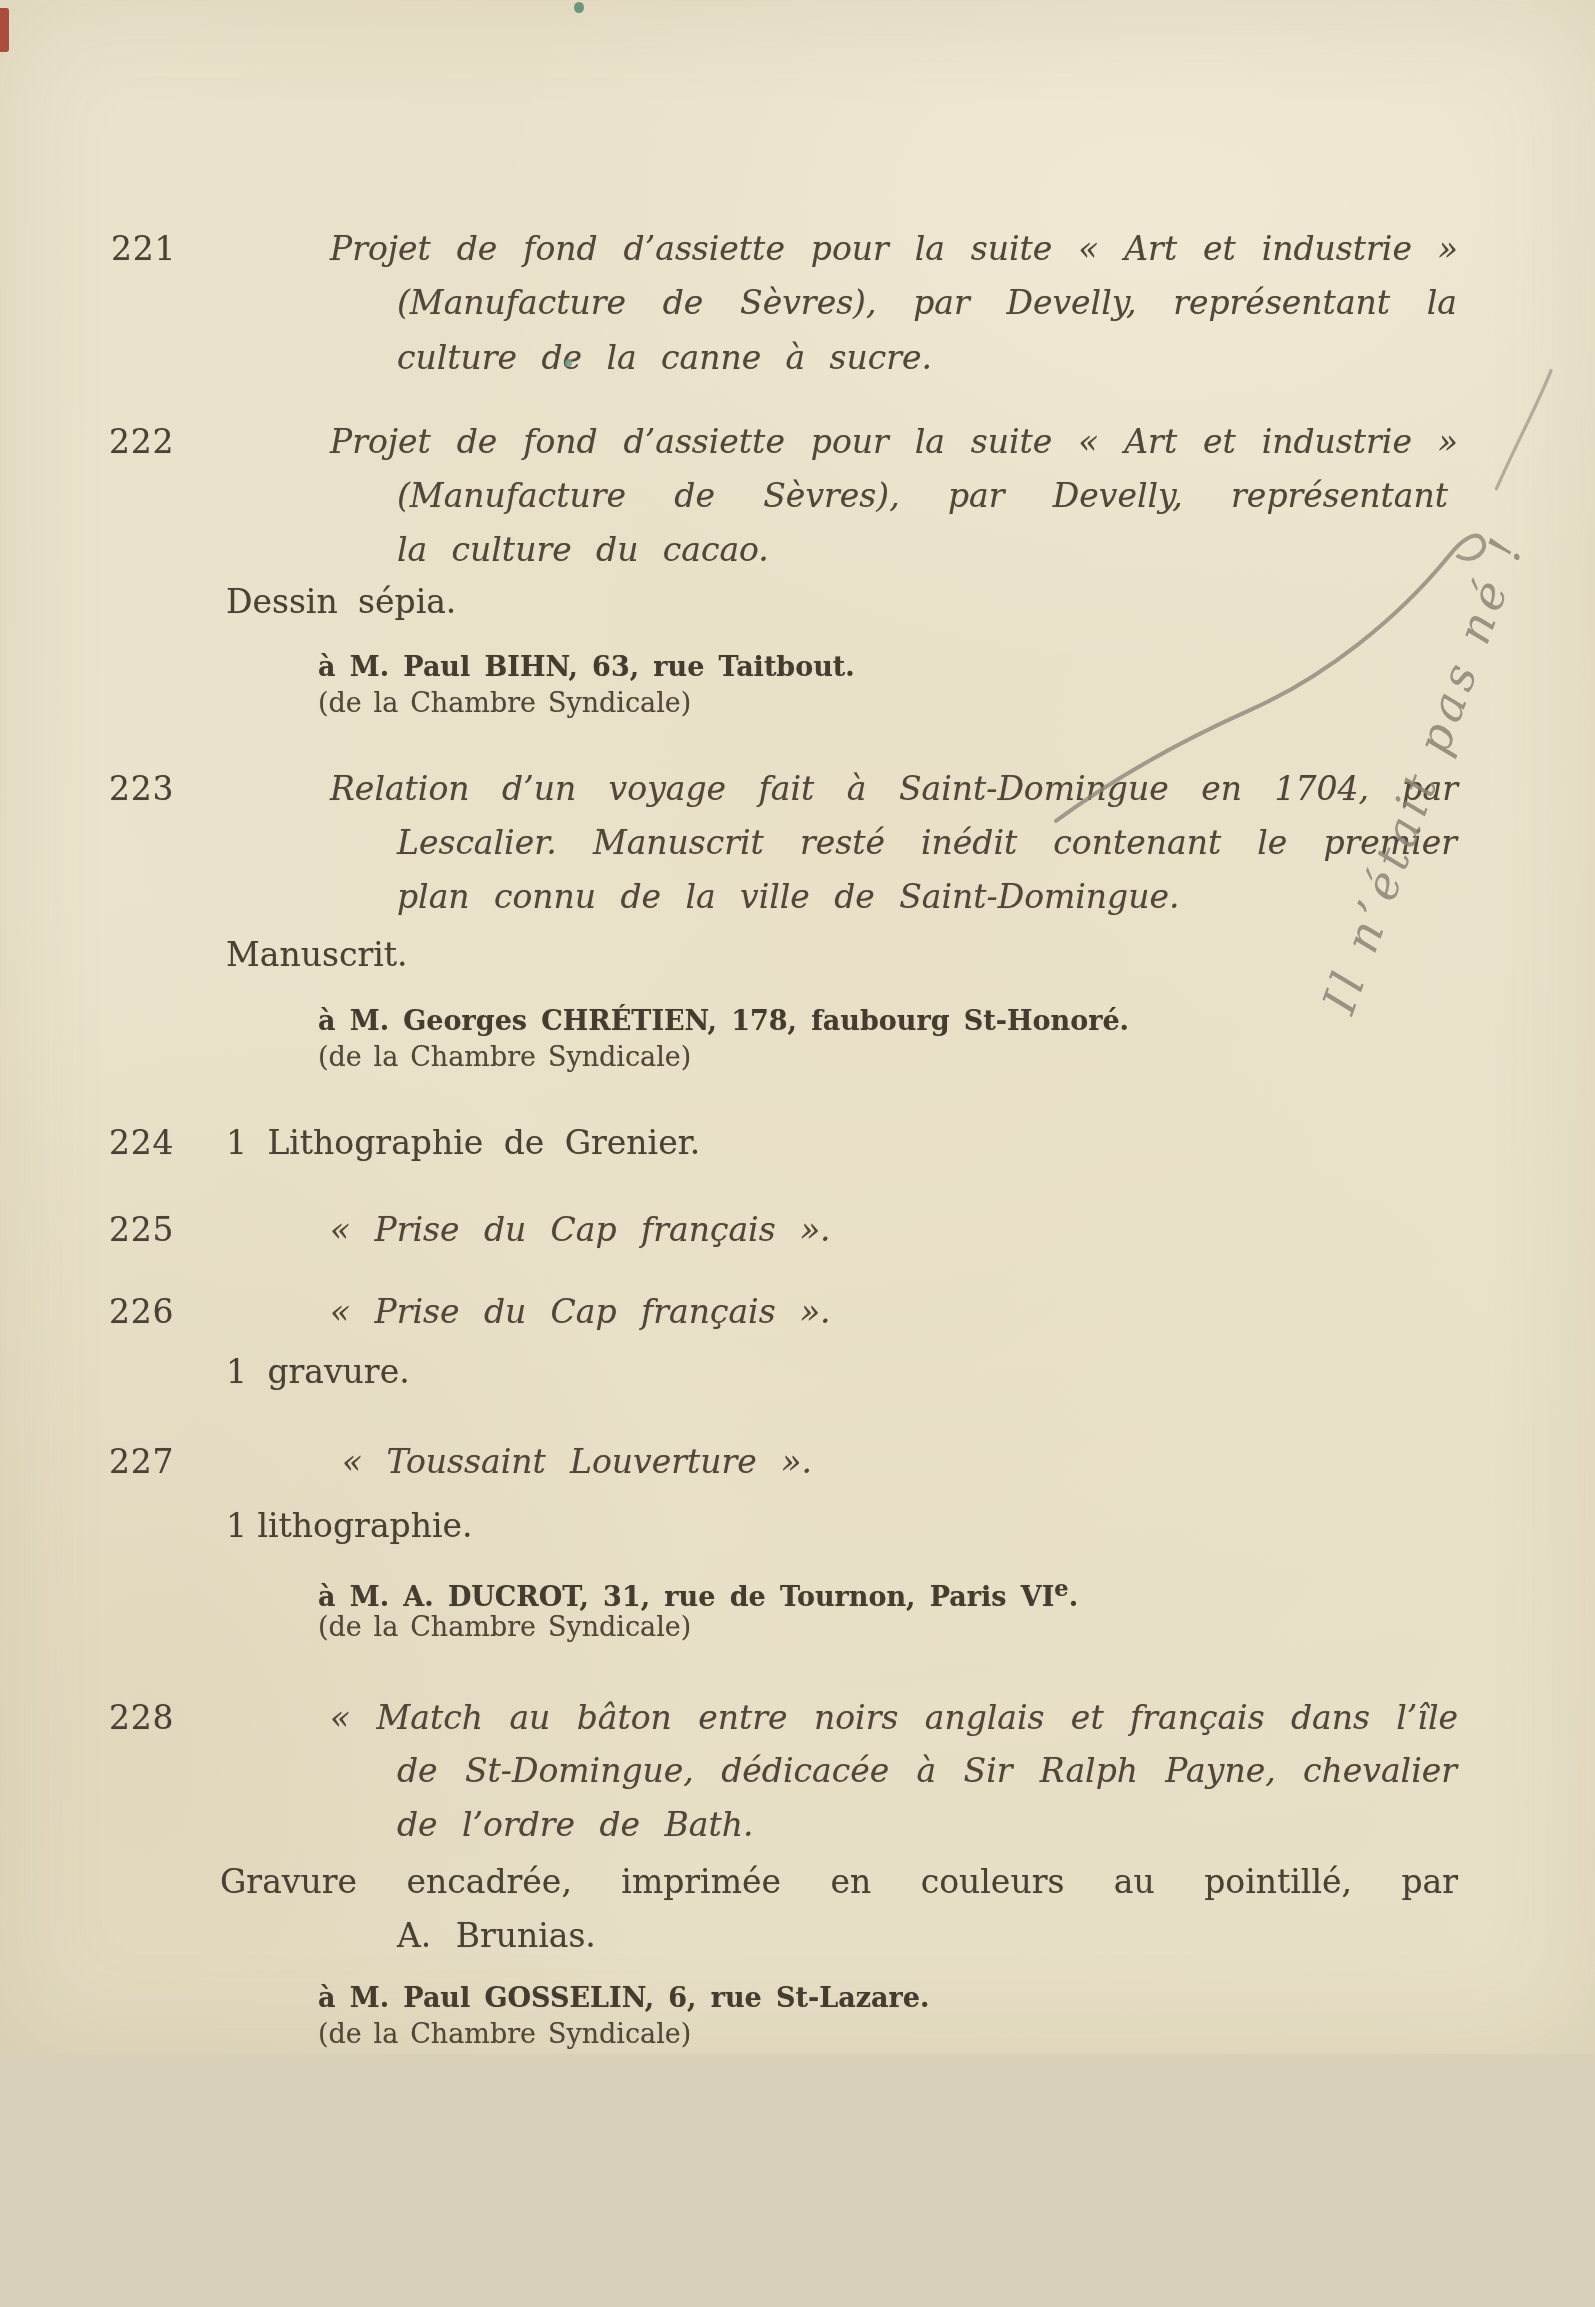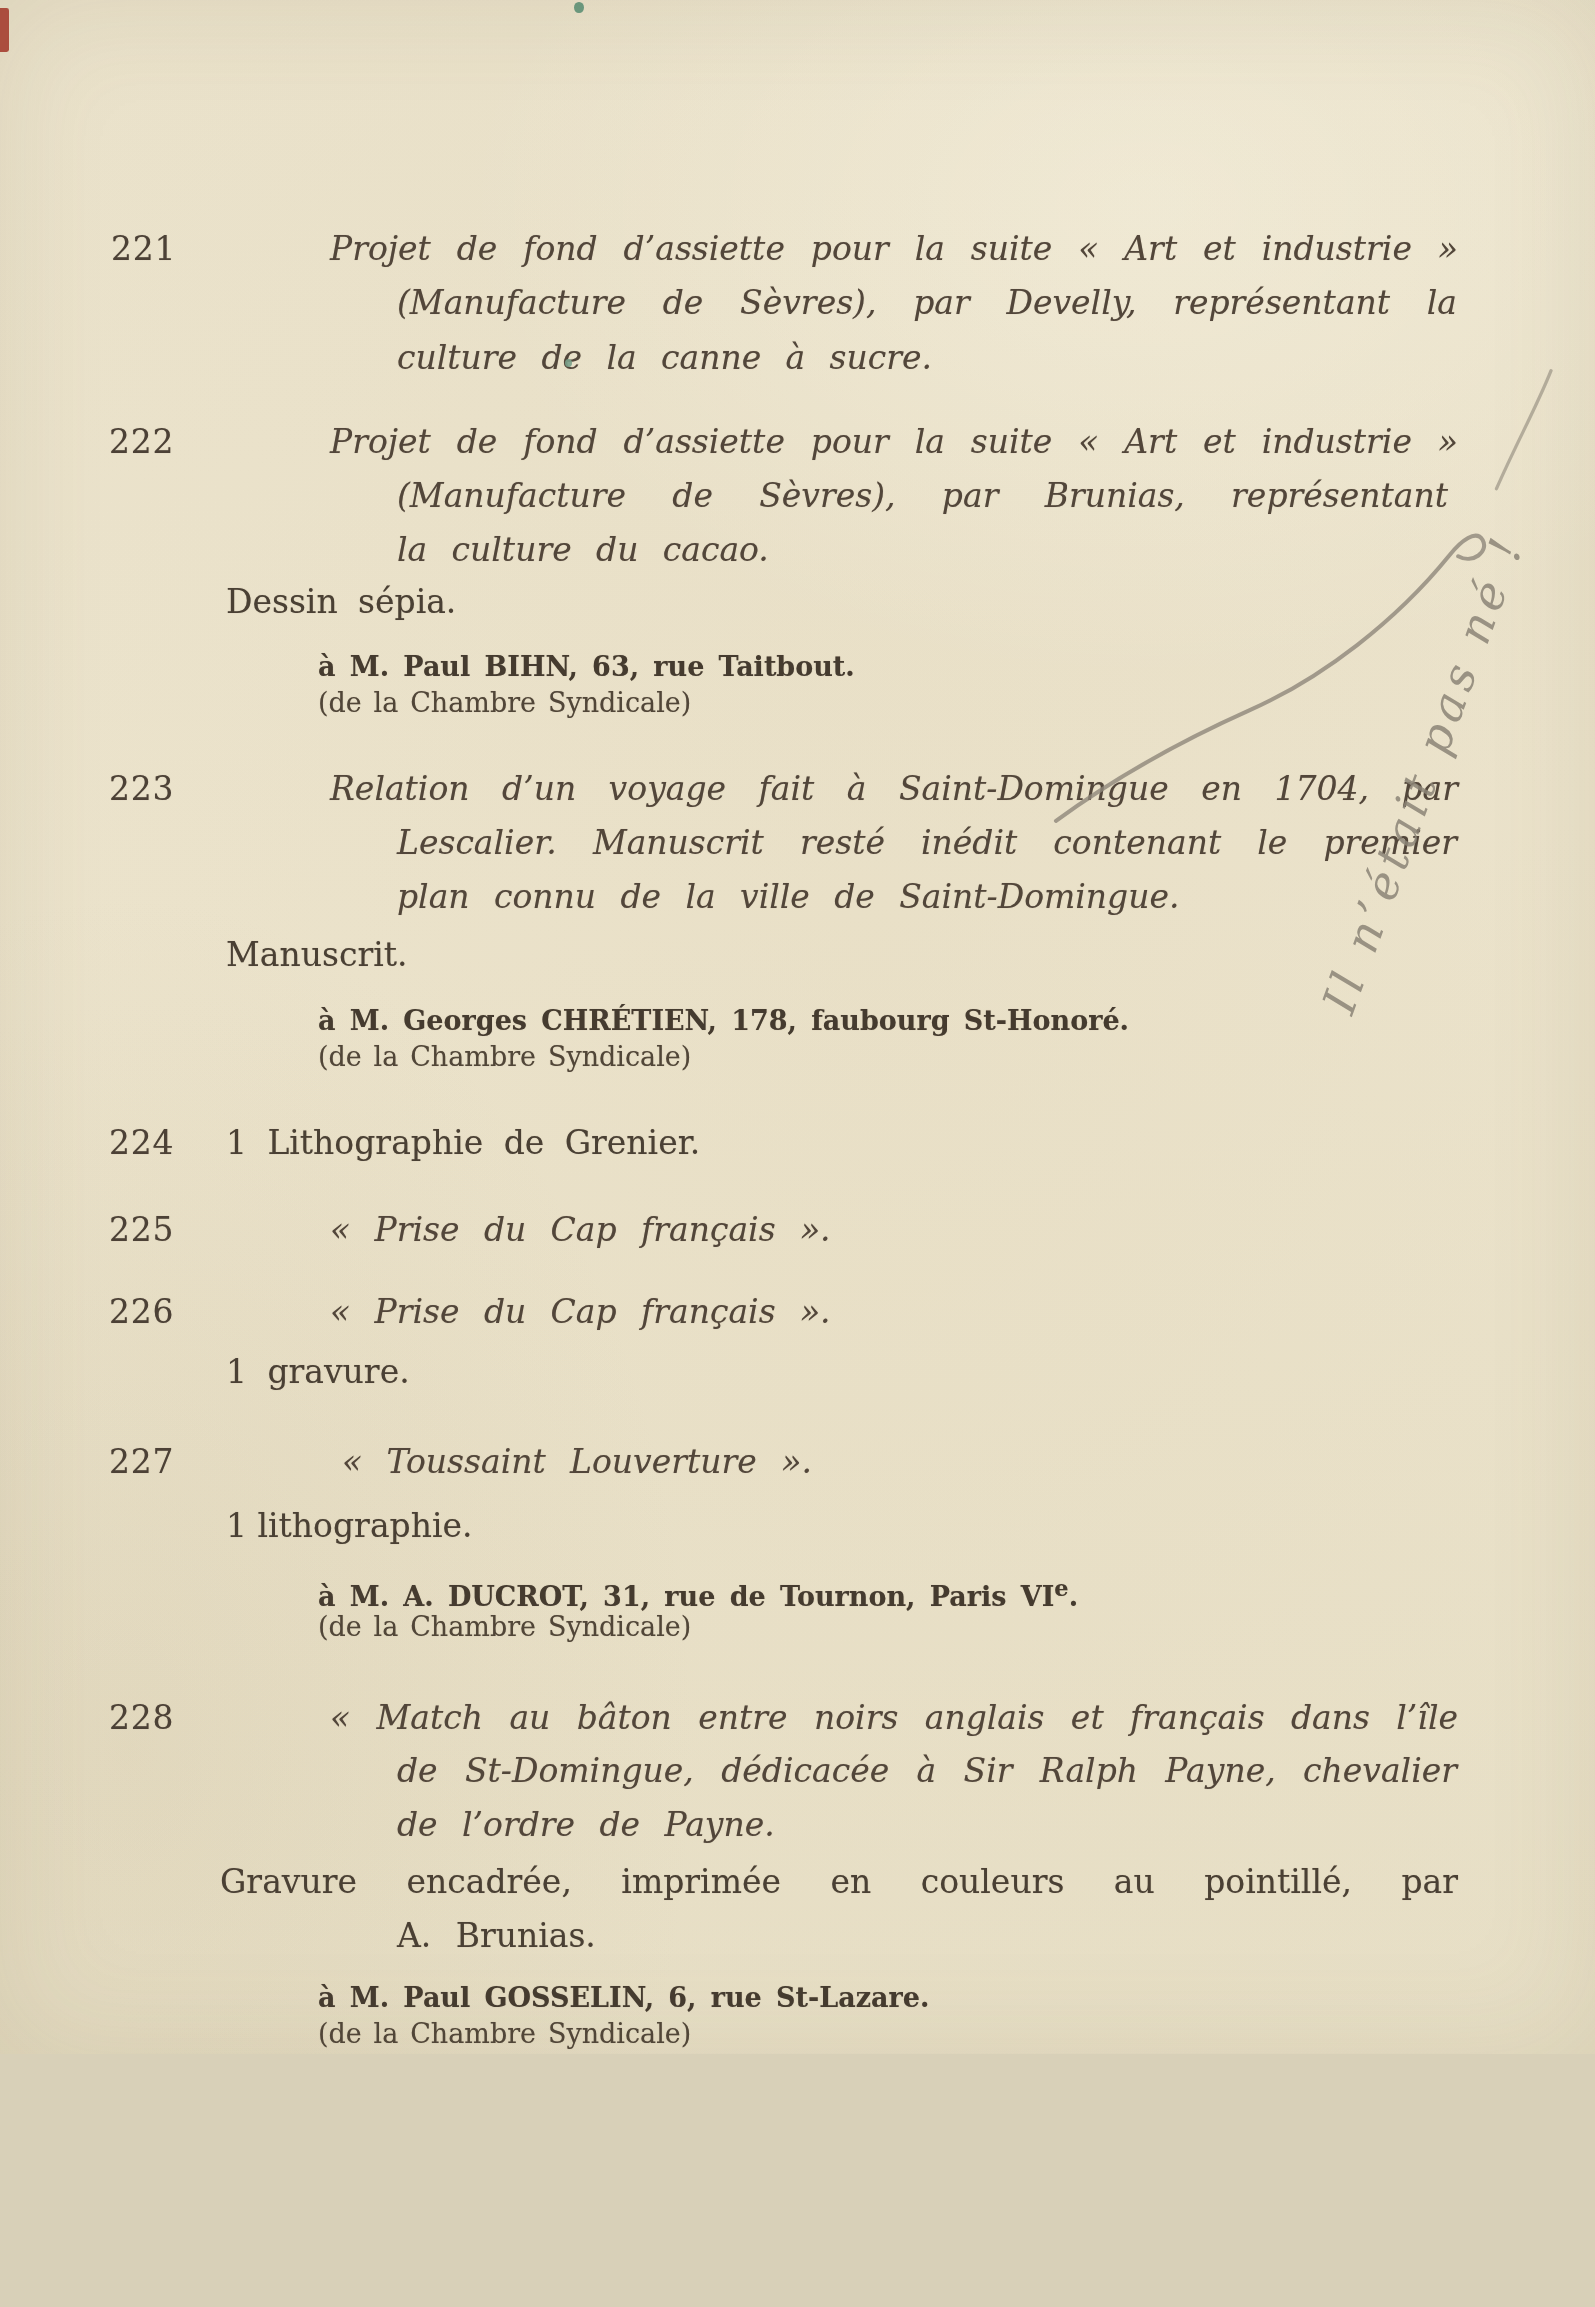--- a/index.html
+++ b/index.html
@@ -47,21 +47,21 @@
   <div>
     <div class="l num" style="top:230px;left:111px">221</div>
     <div class="l it j" style="top:230px;left:330px;width:1128px">Projet de fond d’assiette pour la suite « Art et industrie »</div>
     <div class="l it j" style="top:284px;left:397px;width:1060px">(Manufacture de Sèvres), par Develly, représentant la</div>
     <div class="l it ws" style="top:339px;left:397px">culture de la canne à sucre.</div>
   </div>
 
   <div>
     <div class="l num" style="top:423px;left:109px">222</div>
     <div class="l it j" style="top:423px;left:330px;width:1128px">Projet de fond d’assiette pour la suite « Art et industrie »</div>
-    <div class="l it j" style="top:477px;left:397px;width:1051px">(Manufacture de Sèvres), par Brunias, représentant</div>
+    <div class="l it j" style="top:477px;left:397px;width:1051px">(Manufacture de Sèvres), par Develly, représentant</div>
     <div class="l it ws" style="top:531px;left:397px">la culture du cacao.</div>
     <div class="l rm ws2" style="top:583px;left:226px">Dessin sépia.</div>
     <div class="l own" style="top:651px;left:318px">à M. Paul BIHN, 63, rue Taitbout.</div>
     <div class="l note" style="top:687px;left:318px">(de la Chambre Syndicale)</div>
   </div>
 
   <div>
     <div class="l num" style="top:770px;left:109px">223</div>
     <div class="l it j" style="top:770px;left:330px;width:1128px">Relation d’un voyage fait à Saint-Domingue en 1704, par</div>
     <div class="l it j" style="top:824px;left:397px;width:1060px">Lescalier. Manuscrit resté inédit contenant le premier</div>
@@ -92,21 +92,21 @@
     <div class="l it ws" style="top:1443px;left:342px">« Toussaint Louverture ».</div>
     <div class="l rm" style="top:1507px;left:226px">1 lithographie.</div>
     <div class="l own" style="top:1575px;left:318px"><span>à M. A. DUCROT, 31, rue de Tournon, Paris VI</span><sup>e</sup><span>.</span></div>
     <div class="l note" style="top:1611px;left:318px">(de la Chambre Syndicale)</div>
   </div>
 
   <div>
     <div class="l num" style="top:1699px;left:109px">228</div>
     <div class="l it j" style="top:1699px;left:330px;width:1128px">« Match au bâton entre noirs anglais et français dans l’île</div>
     <div class="l it j" style="top:1752px;left:397px;width:1060px">de St-Domingue, dédicacée à Sir Ralph Payne, chevalier</div>
-    <div class="l it ws" style="top:1806px;left:397px">de l’ordre de Payne.</div>
+    <div class="l it ws" style="top:1806px;left:397px">de l’ordre de Bath.</div>
     <div class="l rm j" style="top:1863px;left:220px;width:1238px">Gravure encadrée, imprimée en couleurs au pointillé, par</div>
     <div class="l rm ws" style="top:1917px;left:397px">A. Brunias.</div>
     <div class="l own" style="top:1982px;left:318px">à M. Paul GOSSELIN, 6, rue St-Lazare.</div>
     <div class="l note" style="top:2018px;left:318px">(de la Chambre Syndicale)</div>
   </div>
 
 
   <div class="marginalia">Il n’était pas né !</div>
 
   <svg class="svg-overlay" width="1595" height="2307" viewBox="0 0 1959 2833">

